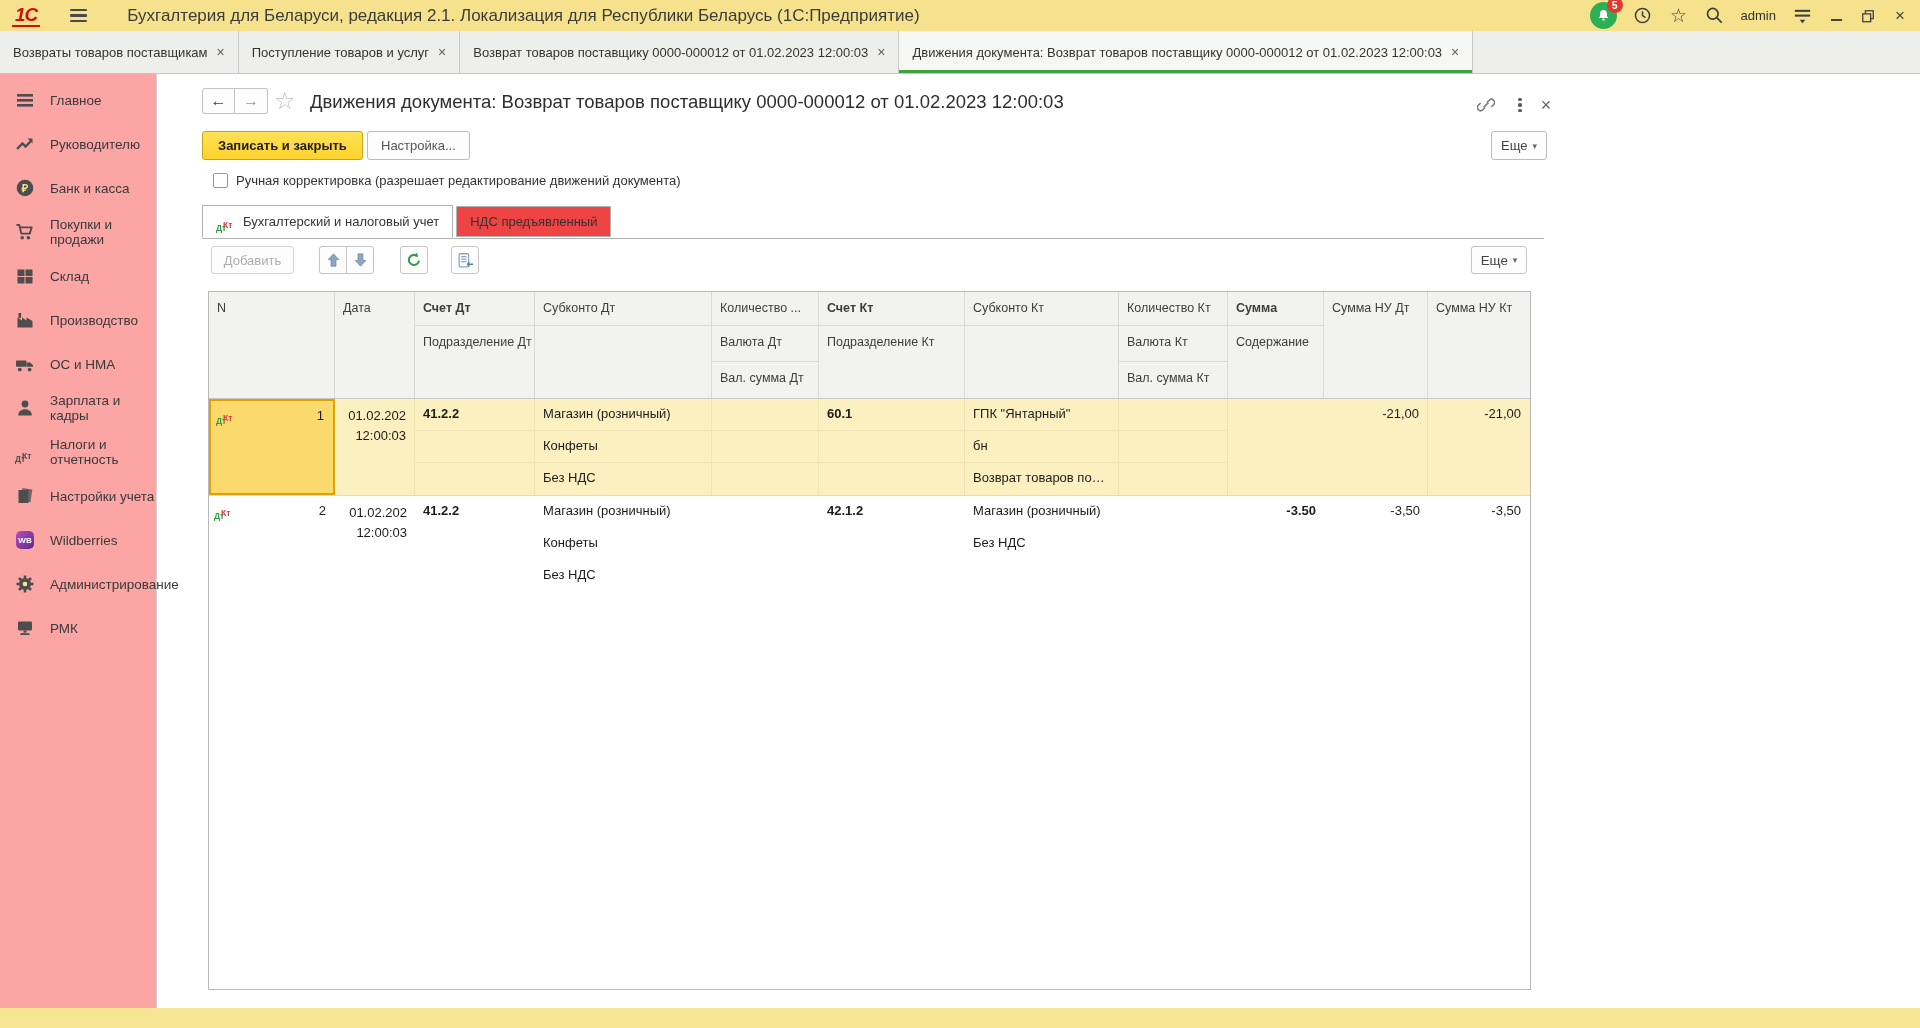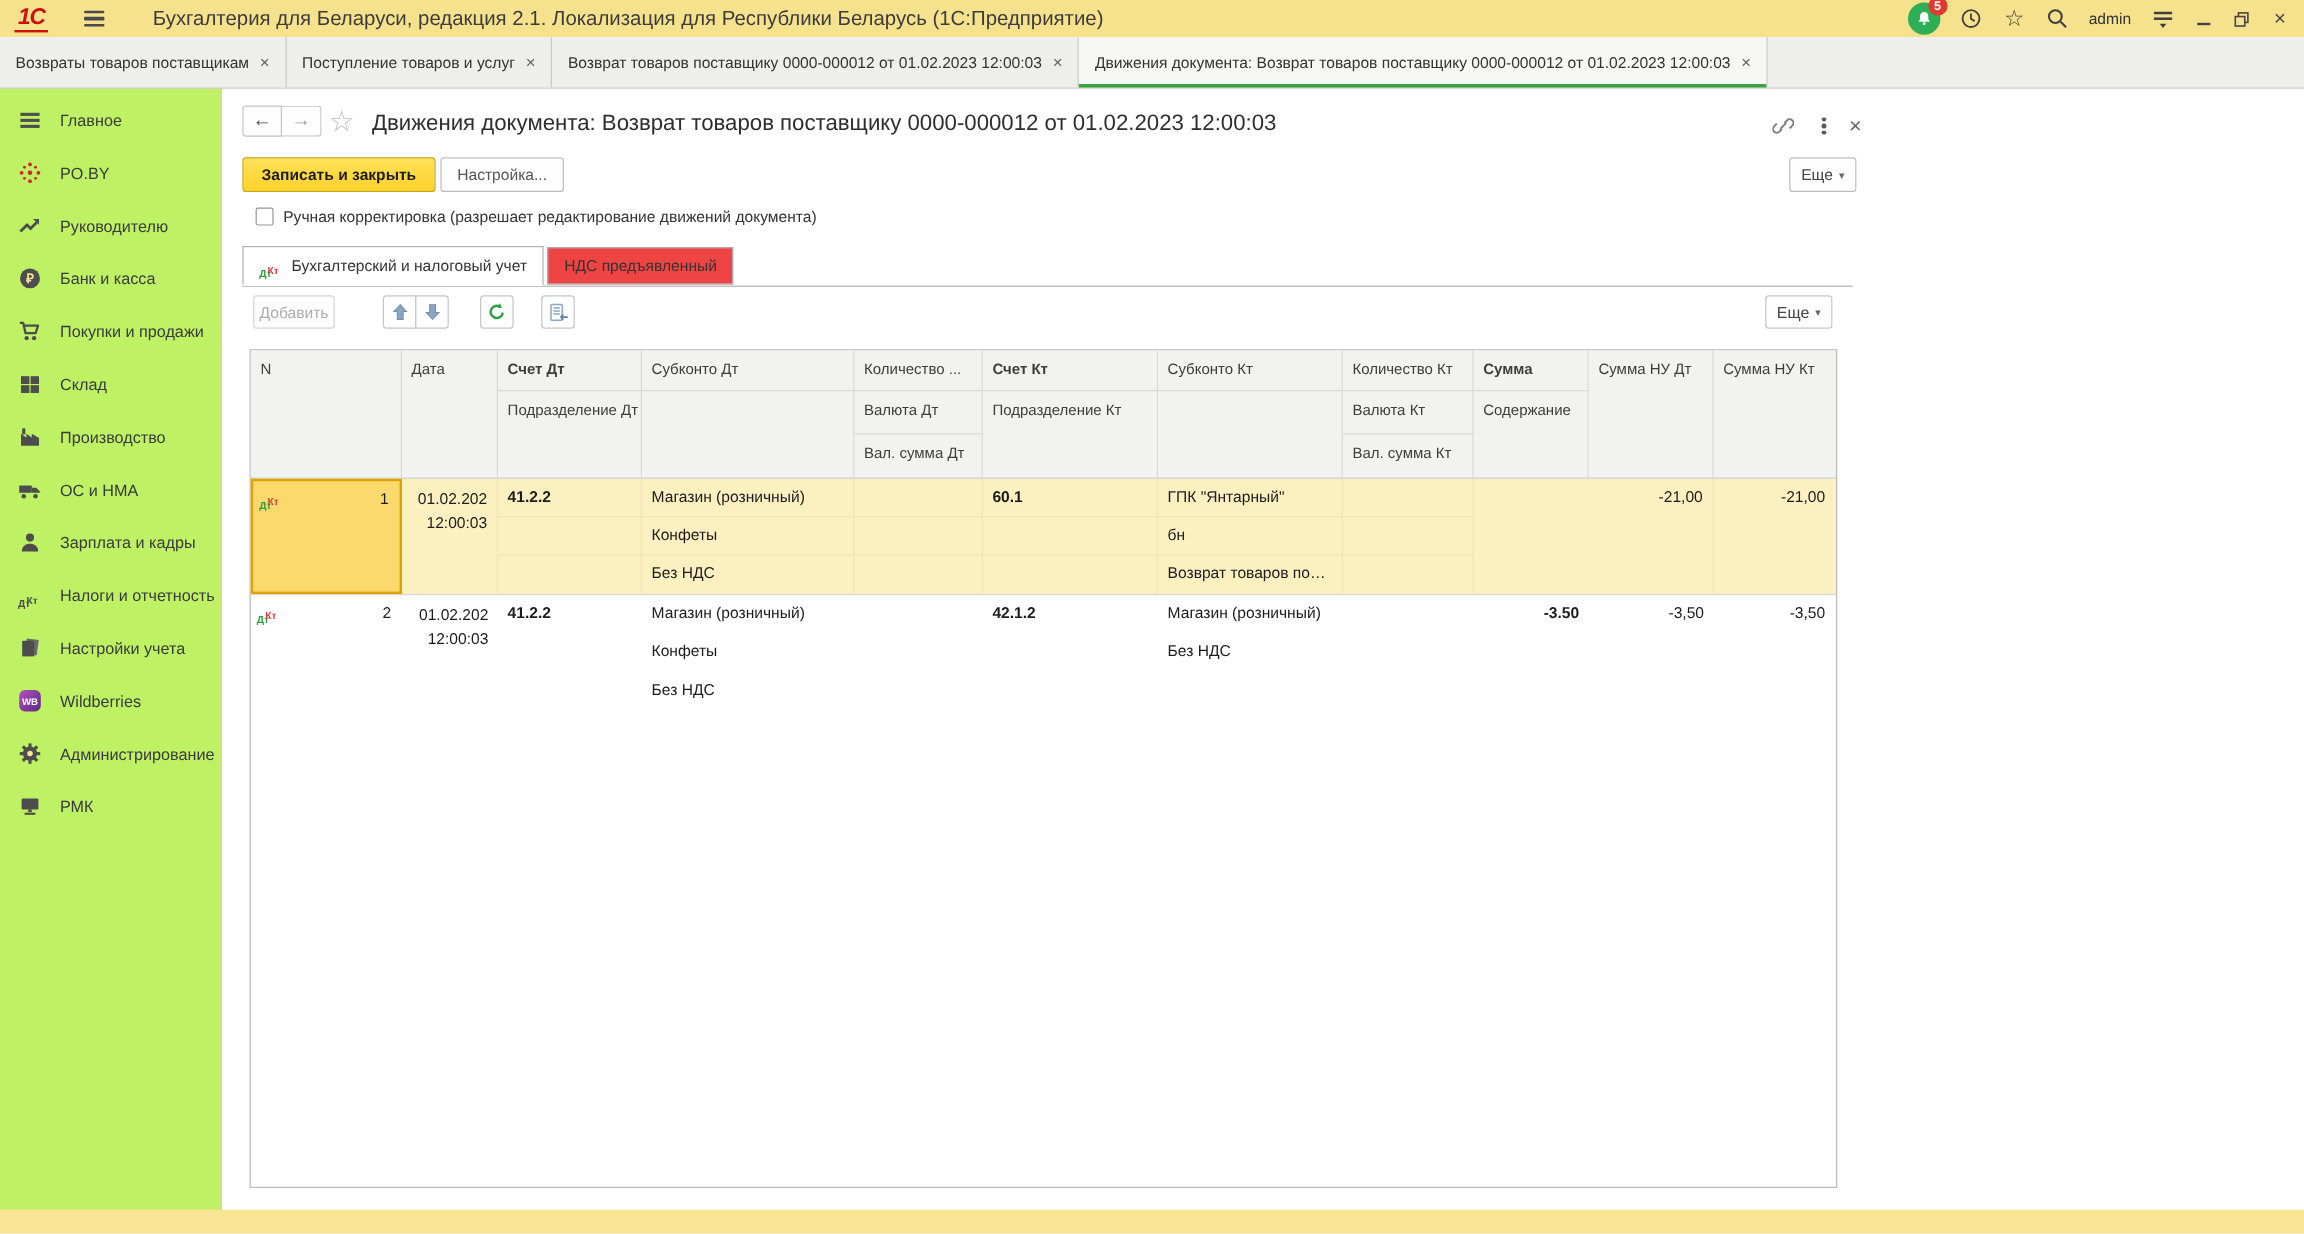--- a/index.html
+++ b/index.html
@@ -25,21 +25,21 @@
 
   
   .tabbar { position:absolute; top:31px; left:0; right:0; height:43px; background:#eeeeec; border-bottom:1px solid #c6c6c6; display:flex; }
   .wtab { display:flex; align-items:center; gap:9px; padding:0 13px; font-size:13px; color:#333;
           border-right:1px solid #c9c9c9; white-space:nowrap; position:relative; }
   .wtab .x { color:#5f5f5f; font-size:14px; }
   .wtab.active { background:#f6f6f4; }
   .wtab.active::after { content:""; position:absolute; left:0; right:0; bottom:0; height:3px; background:#3aa23c; }
 
   
-  .sidebar { position:absolute; top:74px; left:0; width:185px; bottom:16px; background:#bef264; border-right:1px solid #d2d2d2; padding-top:4px; }
+  .sidebar { position:absolute; top:74px; left:0; width:157px; bottom:16px; background:#fca5a5; border-right:1px solid #d2d2d2; padding-top:4px; }
   .sitem { height:44px; display:flex; align-items:center; gap:13px; padding-left:13px; font-size:13.5px; color:#3a3a3a; cursor:default; }
   .sicon { width:24px; height:22px; display:flex; align-items:center; justify-content:center; flex:none; }
   .dtkt { position:relative; width:20px; height:19px; font-size:8.5px; font-weight:bold; line-height:1; }
   .dtkt .dt { position:absolute; top:0; left:0;margin-top:12px; }
   .dtkt .kt { position:absolute; top:9px; left:7px; }
   .dtkt.gray .dt,.dtkt.gray .kt { color:#4d4d4d; }
   .dtkt.color .dt { color:#2f9e44; } .dtkt.color .kt { color:#d04040; }
 
   .bottombar { position:absolute; left:0; right:0; bottom:0; height:20px; background:#f7e594; }
 
@@ -194,36 +194,20 @@
         <svg width="20" height="20" viewBox="0 0 20 20" fill="#4d4d4d">
           <rect x="2" y="4" width="16" height="2.6"></rect>
           <rect x="2" y="9" width="16" height="2.6"></rect>
           <rect x="2" y="14" width="16" height="2.6"></rect>
         </svg>
       </span>
     <span>Главное</span>
   </div>
   <div class="sitem">
     <span class="sicon">
-        <svg width="20" height="20" viewBox="0 0 20 20" fill="#cc2a2a">
-          <circle cx="10" cy="3" r="1.6"></circle>
-          <circle cx="10" cy="17" r="1.6"></circle>
-          <circle cx="3" cy="10" r="1.6"></circle>
-          <circle cx="17" cy="10" r="1.6"></circle>
-          <circle cx="5.4" cy="5.4" r="1.2"></circle>
-          <circle cx="14.6" cy="5.4" r="1.2"></circle>
-          <circle cx="5.4" cy="14.6" r="1.2"></circle>
-          <circle cx="14.6" cy="14.6" r="1.2"></circle>
-          <circle cx="10" cy="10" r="1.9"></circle>
-        </svg>
-      </span>
-    <span>PO.BY</span>
-  </div>
-  <div class="sitem">
-    <span class="sicon">
         <svg width="20" height="20" viewBox="0 0 20 20">
           <path d="M2 15 7.5 9.5 10.5 12.5 15.5 7.5" fill="none" stroke="#4d4d4d" stroke-width="2.3"></path>
           <path d="M12.5 4.5h5v5z" fill="#4d4d4d"></path>
         </svg>
       </span>
     <span>Руководителю</span>
   </div>
   <div class="sitem">
     <span class="sicon">
         <svg width="20" height="20" viewBox="0 0 20 20">
@@ -385,21 +369,21 @@
           <span class="kt">Кт</span>
         </span>
       <span>Бухгалтерский и налоговый учет</span>
     </div>
     <div class="itab">
       <span>НДС предъявленный</span>
     </div>
   </div>
   <div class="panelline"></div>
 
-  <button class="tbtn disabled" style="left:25px;width:68px;">Добавить</button>
+  <button class="tbtn disabled" style="left:25px;width:83px;">Добавить</button>
   <span class="tbtn" style="left:133px;width:28px;border-radius:3px 0 0 3px;">
     <svg width="13" height="14" viewBox="0 0 14 16">
         <path d="M7 1 13 7.5H9.8V15H4.2V7.5H1Z" fill="#8ba5c2" stroke="#7590ab" stroke-width="1"></path>
       </svg>
   </span>
   <span class="tbtn" style="left:160px;width:28px;border-radius:0 3px 3px 0;">
     <svg width="13" height="14" viewBox="0 0 14 16" style="transform:rotate(180deg);">
         <path d="M7 1 13 7.5H9.8V15H4.2V7.5H1Z" fill="#8ba5c2" stroke="#7590ab" stroke-width="1"></path>
       </svg>
   </span>

